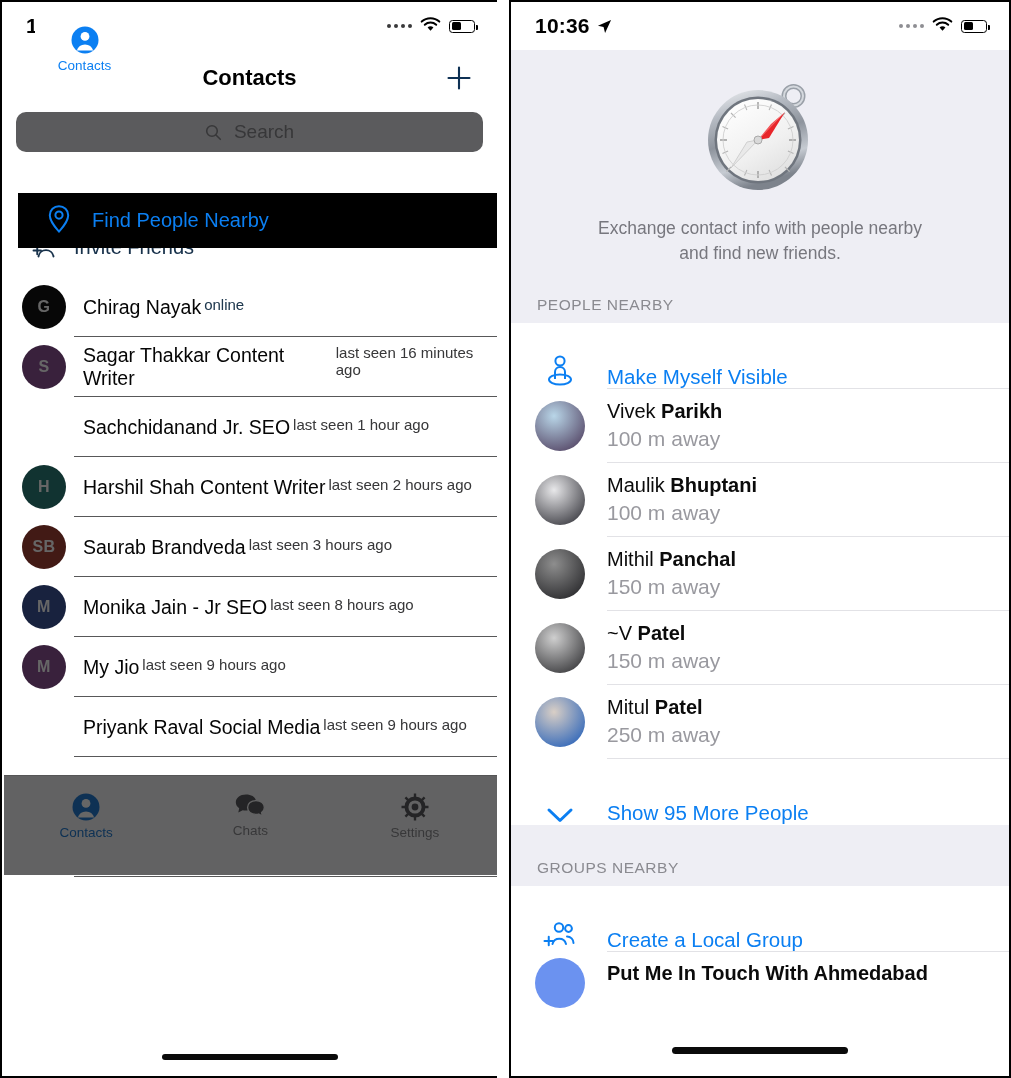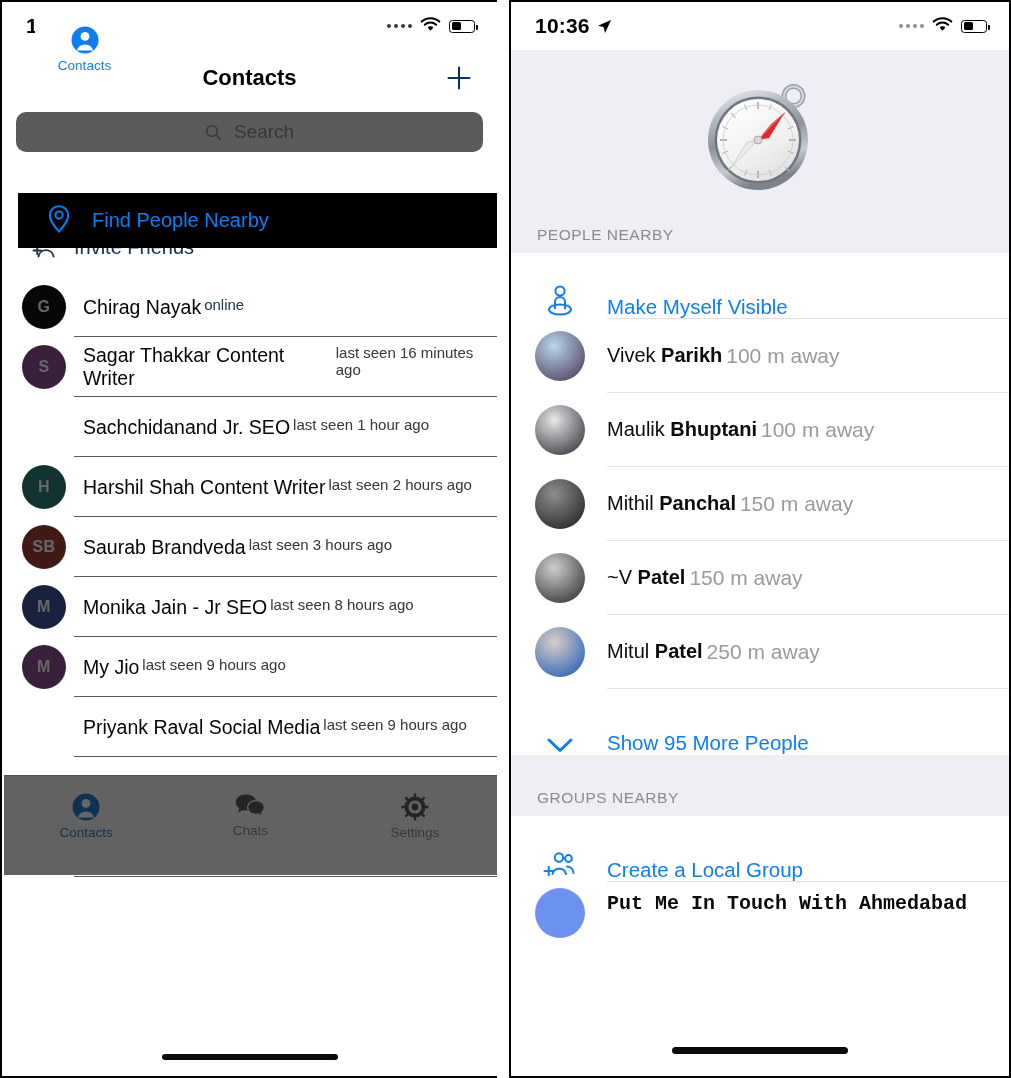--- a/index.html
+++ b/index.html
@@ -123,28 +123,28 @@
     background: #eeeef4; padding: 12px 0 9px 26px;
     font-size: 15.5px; color: #8a8a90; letter-spacing: .5px;
   }
   .sec-header.tall { padding-top: 34px; }
   .list { background: #fff; }
   .r-row { display: flex; align-items: center; height: 74px; padding-left: 24px; position: relative; background:#fff; }
   .r-row.action { height: 66px; align-items: flex-end; }
   .r-row .ricon { flex: 0 0 50px; display: flex; align-items: center; justify-content: center; }
   .r-row .raction-label { font-size: 20.5px; color: #0b7ff2; margin-left: 22px; }
   .r-avatar { width: 50px; height: 50px; border-radius: 50%; flex: 0 0 50px; overflow: hidden; position: relative; background: #d7d7dd; }
-  .r-text { margin-left: 22px; display: flex; gap: 4px; }
+  .r-text { margin-left: 22px; display: flex; flex-direction: column; gap: 4px; }
   .r-name { font-size: 20px; color: #0b0b0b; }
   .r-name b { font-weight: bold; }
   .r-name .fn { font-weight: normal; }
   .r-dist { font-size: 21px; color: #99999f; }
   .r-row .rsep { position: absolute; left: 96px; right: 0; bottom: 0; height: 1px; background: #e2e2e6; }
   .r-row.action .rsep { left: 96px; }
-  .r-row.cut { height: 46px; align-items: flex-start; font-family: Liberation Mono, monospace; }
+  .r-row.cut { height: 46px; align-items: flex-start; }
   .r-row.cut .r-avatar { width: 50px; height: 50px; margin-top: 6px; background: #6b92f0; }
   .r-row.cut .r-text { margin-top: 10px; }
   .r-home-indicator {
     position: absolute; bottom: 22px; left: 50%; transform: translateX(-50%);
     width: 176px; height: 7px; background: #0a0a0a; border-radius: 4px; z-index: 9;
   }
 </style>
 </head>
 <body>
 
@@ -417,20 +417,24 @@
             <path d="M70.5 26.5 l-2.4 5.6 M43.5 97.5 l2.4-5.6 M21.5 48.5 l5.6 2.4 M92.5 75.5 l-5.6-2.4"></path>
             <path d="M43.5 26.5 l2.4 5.6 M70.5 97.5 l-2.4-5.6 M21.5 75.5 l5.6-2.4 M92.5 48.5 l-5.6 2.4"></path>
           </g>
           <circle cx="57" cy="62" r="35" fill="none" stroke="#cfcfcf" stroke-width="0.9"></circle>
           <path d="M57 62 L84 34 L68 60 Z" fill="#e8252a"></path>
           <path d="M57 62 L84 34 L70 46 Z" fill="#f24b4f"></path>
           <path d="M57 62 L30 90 L46 64 Z" fill="#e9e9e9" stroke="#c8c8c8" stroke-width="0.8"></path>
           <circle cx="57" cy="62" r="4" fill="#d9d9d9" stroke="#a9a9a9" stroke-width="1"></circle>
         </svg>
       </span>
+      <div class="hero-text">
+        <div>Exchange contact info with people nearby</div>
+        <div>and find new friends.</div>
+      </div>
     </div>
 
     <div class="sec-header">PEOPLE NEARBY</div>
 
     <div class="list">
       <div class="r-row action">
         <span class="ricon">
           <svg width="34" height="36" viewBox="0 0 34 36">
               <circle cx="17" cy="8" r="4.6" stroke="#0b7ff2" stroke-width="2" fill="none"></circle>
               <path d="M12 26 V19 a5 5 0 0 1 10 0 V26" stroke="#0b7ff2" stroke-width="2" fill="none" stroke-linejoin="round"></path>

